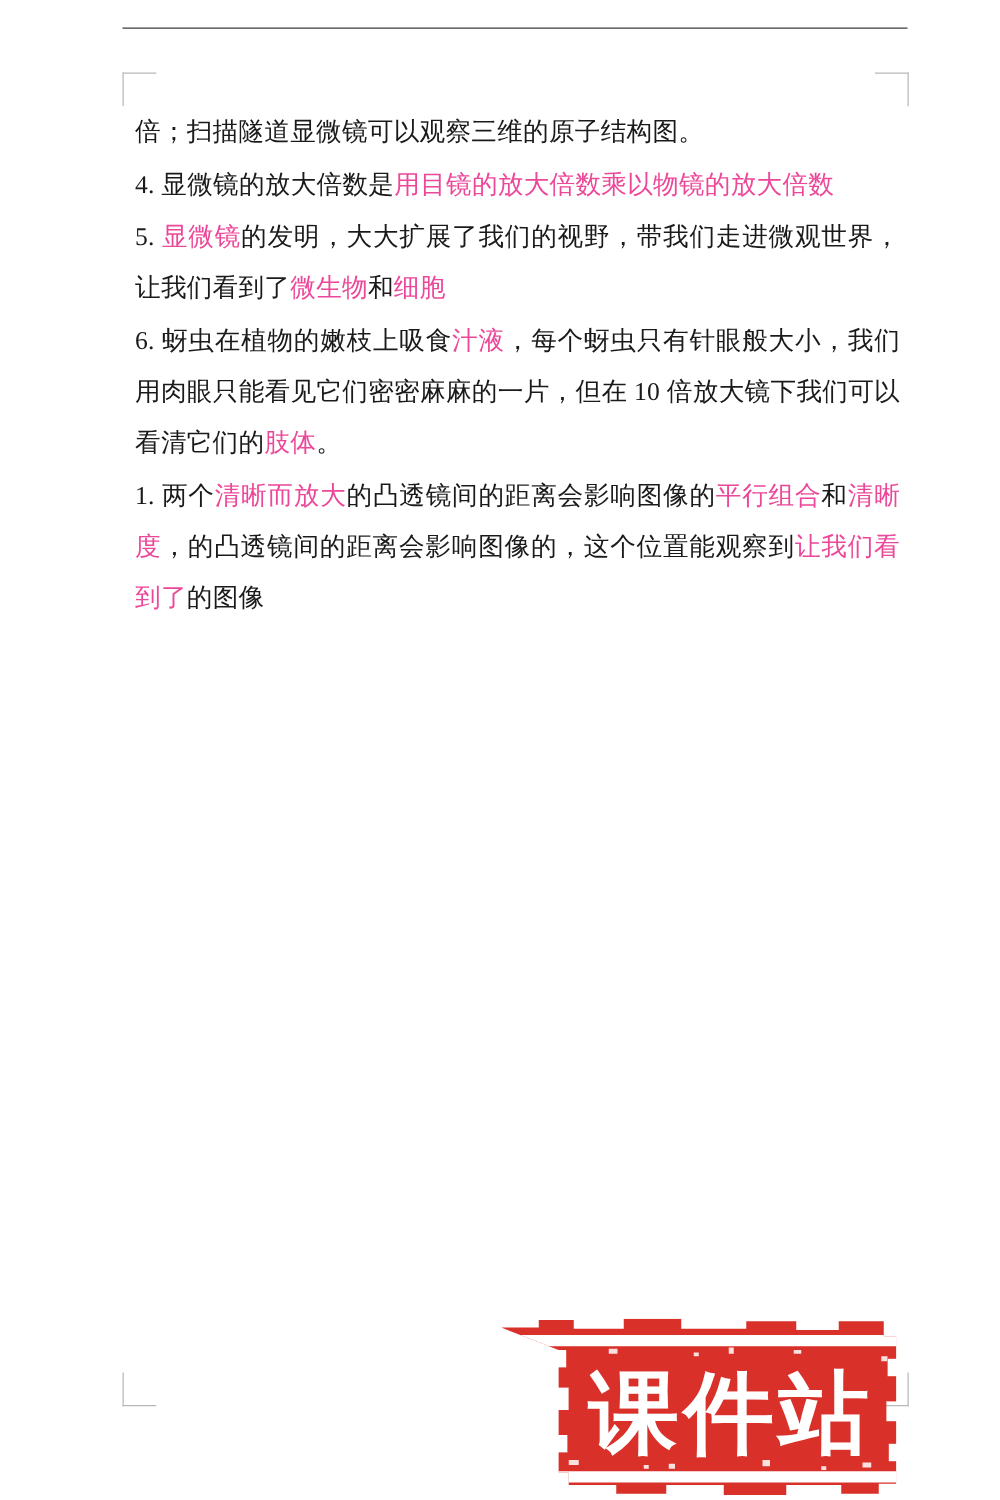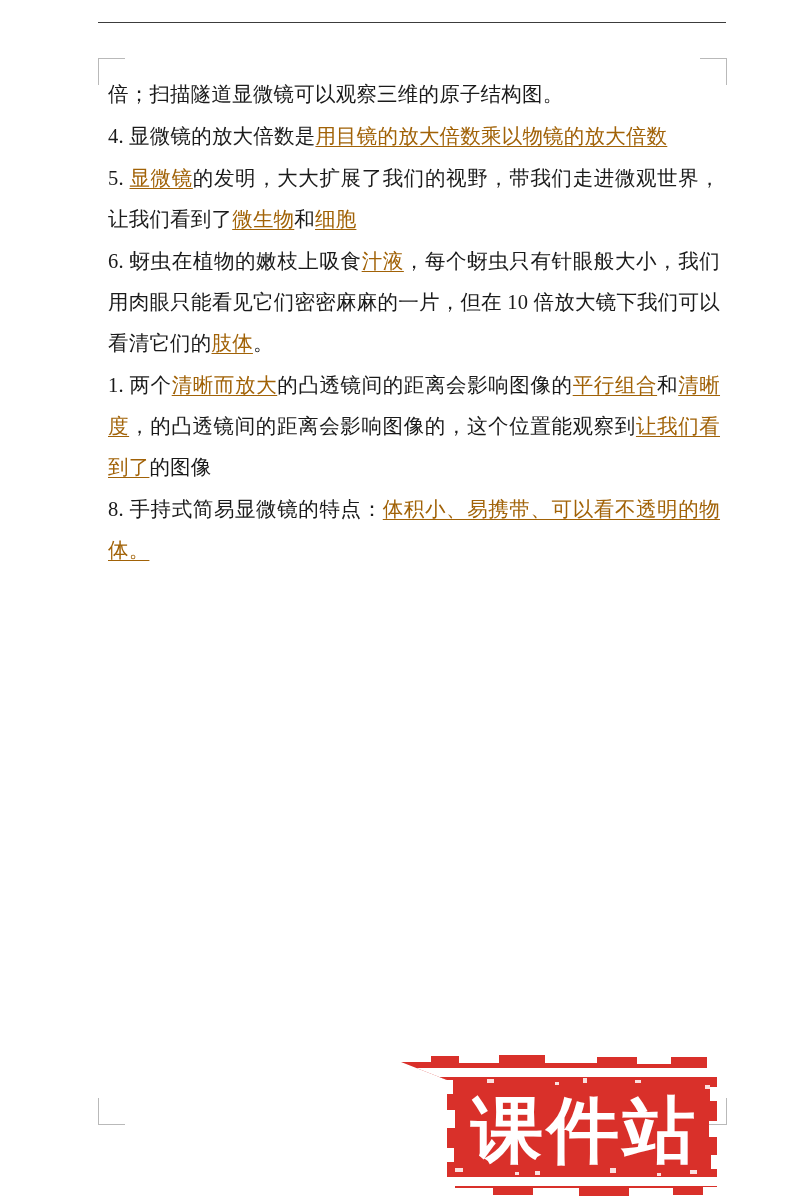--- a/index.html
+++ b/index.html
@@ -58,37 +58,36 @@
   .corner.br {
     left: 700px;
     top: 1098px;
     border-right: 1px solid #b9b9b9;
     border-bottom: 1px solid #b9b9b9;
   }
 
   .content {
     position: absolute;
     left: 108px;
-    top: 74px;
+    top: 86px;
     width: 612px;
   }
 
   .para {
     font-size: 20.5px;
     line-height: 41px;
     color: #1a1a1a;
     letter-spacing: 0.2px;
     text-align: justify;
     margin: 0 0 1px 0;
     word-break: break-all;
   }
 
   .ans {
-    color: #a16207;
-    text-decoration: underline;
+    color: #ec4899;
     text-underline-offset: 3px;
     text-decoration-thickness: 1px;
   }
 
   
   .stamp {
     position: absolute;
     left: 395px;
     top: 1052px;
     width: 380px;
@@ -109,21 +108,20 @@
   <div class="corner tr"></div>
   <div class="corner bl"></div>
   <div class="corner br"></div>
 
   <div class="content">
     <p class="para"><span class="">倍；扫描隧道显微镜可以观察三维的原子结构图。</span></p>
     <p class="para"><span class="">4. 显微镜的放大倍数是</span><span class="ans">用目镜的放大倍数乘以物镜的放大倍数</span></p>
     <p class="para"><span class="">5. </span><span class="ans">显微镜</span><span class="">的发明，大大扩展了我们的视野，带我们走进微观世界，让我们看到了</span><span class="ans">微生物</span><span class="">和</span><span class="ans">细胞</span></p>
     <p class="para"><span class="">6. 蚜虫在植物的嫩枝上吸食</span><span class="ans">汁液</span><span class="">，每个蚜虫只有针眼般大小，我们用肉眼只能看见它们密密麻麻的一片，但在 10 倍放大镜下我们可以看清它们的</span><span class="ans">肢体</span><span class="">。</span></p>
     <p class="para"><span class="">1. 两个</span><span class="ans">清晰而放大</span><span class="">的凸透镜间的距离会影响图像的</span><span class="ans">平行组合</span><span class="">和</span><span class="ans">清晰度</span><span class="">，的凸透镜间的距离会影响图像的，这个位置能观察到</span><span class="ans">让我们看到了</span><span class="">的图像</span></p>
-    <p class="para"><span class="">8. 手持式简易显微镜的特点：</span><span class="ans">体积小、易携带、可以看不透明的物体。</span></p>
   </div>
 
   <div class="stamp">
     <svg width="380" height="150" viewBox="0 0 380 150" xmlns="http://www.w3.org/2000/svg">
       <defs>
         <clipPath id="rough">
           <path d="M6 10 h30 v-6 h28 v7 h40 v-8 h46 v8 h52 v-6 h40 v7 h34 v-7 h36 v12 h10 v18 h-7 v14 h7 v20 h-8 v16 h8 v18 h-6 v14 h6 v18 h-14 v8 h-30 v-7 h-44 v8 h-50 v-8 h-46 v7 h-40 v-7 h-38 v-10 h-8 v-16 h7 v-14 h-7 v-20 h8 v-18 h-8 v-16 h6 v-14 h-6 z"></path>
         </clipPath>
       </defs>
       <g clip-path="url(#rough)">

